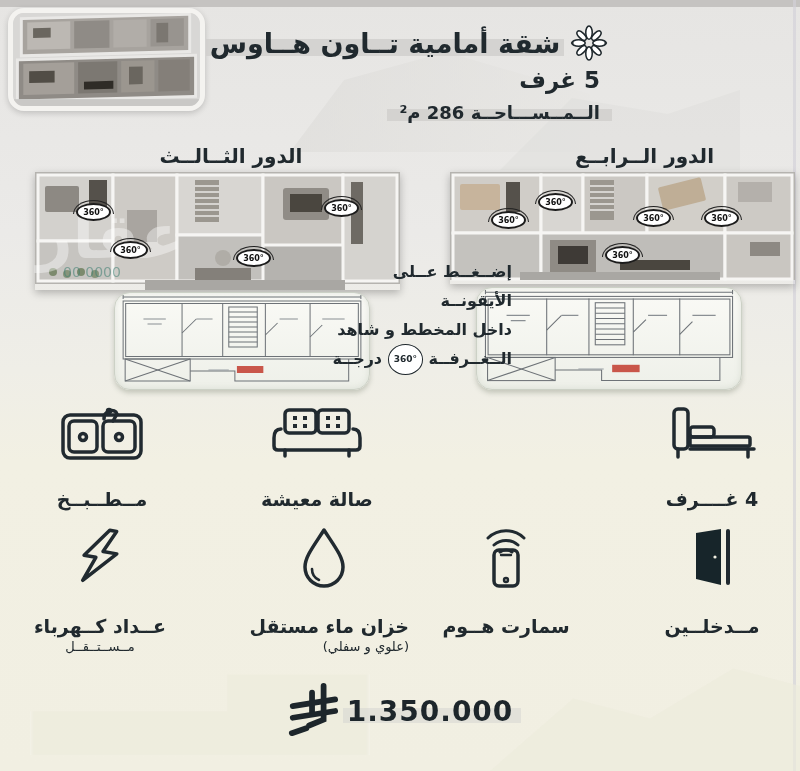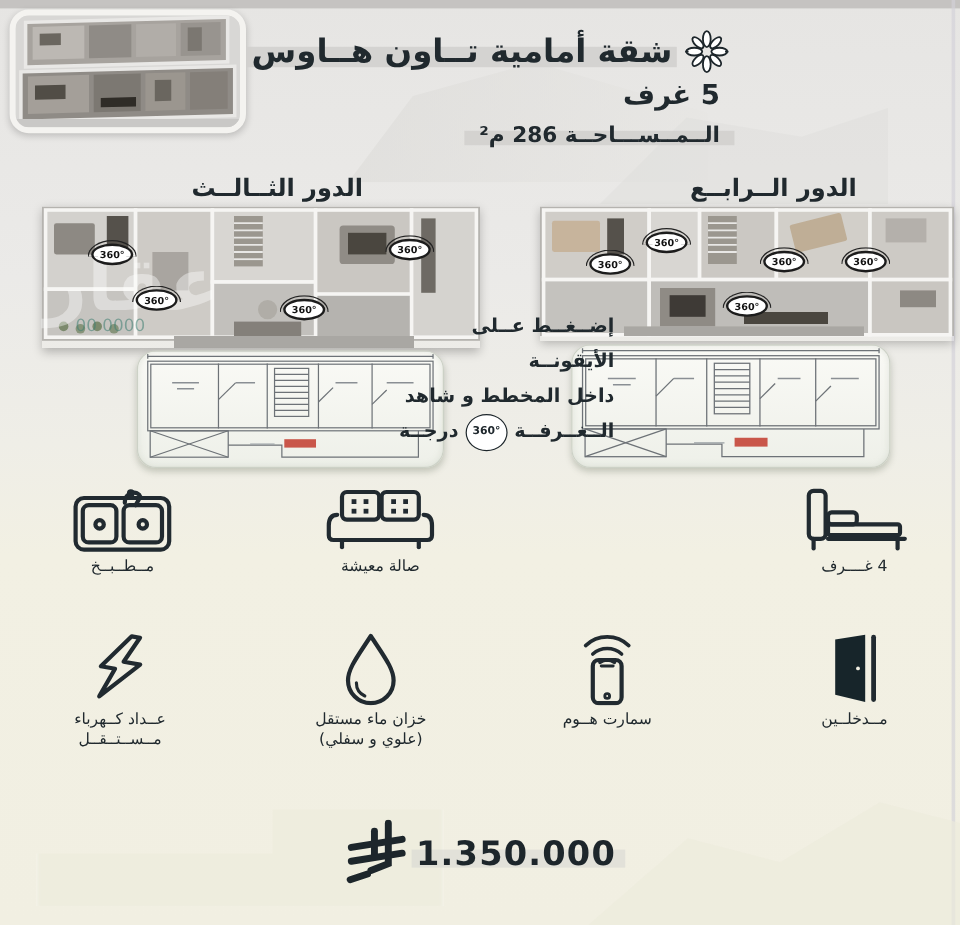--- a/index.html
+++ b/index.html
@@ -58,25 +58,25 @@
   .bp-right{left:476px;top:287px;width:266px;height:103px;}
 
   .instruction{position:absolute;left:328px;top:257px;width:184px;direction:rtl;text-align:right;
     font-size:16px;font-weight:700;line-height:29px;z-index:4;}
   .badge-inline{display:inline-block;background:#fff;border:1.6px solid #1d262b;border-radius:50%;
     padding:0 5px;font-size:9px;font-weight:700;vertical-align:2px;cursor:pointer;}
 
   
   .amenity{position:absolute;width:170px;text-align:center;direction:rtl;}
   .icon-wrap{height:58px;display:flex;align-items:flex-end;justify-content:center;}
-  .amenity .label{font-size:13px;font-weight:400;margin-top:4px;}
+  .amenity .label{font-size:19px;font-weight:700;margin-top:27px;}
   .amenity .sub{font-size:13px;font-weight:400;margin-top:2px;}
   .a-r1{top:403px;} .a-r2{top:530px;}
   .a-kitchen{left:17px;} .a-living{left:232px;} .a-bath{left:422px;} .a-bed{left:627px;}
-  .a-electric{left:15px;} .a-water{left:224px;} .a-smart{left:421px;} .a-door{left:627px;}
+  .a-electric{left:15px;} .a-water{left:239px;text-align:right;} .a-smart{left:421px;} .a-door{left:627px;}
   .amenity svg{stroke:#212a30;fill:none;stroke-width:3.5;stroke-linecap:round;stroke-linejoin:round;}
 
   
   .price{position:absolute;left:0;right:0;top:683px;display:flex;align-items:center;justify-content:center;gap:8px;z-index:1;}
   .riyal{width:52px;height:56px;}
   .price-num{position:relative;font-size:28px;font-weight:800;letter-spacing:1px;color:#1d262b;z-index:0;}
   .price-num::before{content:"";position:absolute;left:-4px;right:-8px;top:13px;bottom:5px;background:#d6d5d1;opacity:.55;z-index:-1;}
 </style>
 </head>
 <body>

